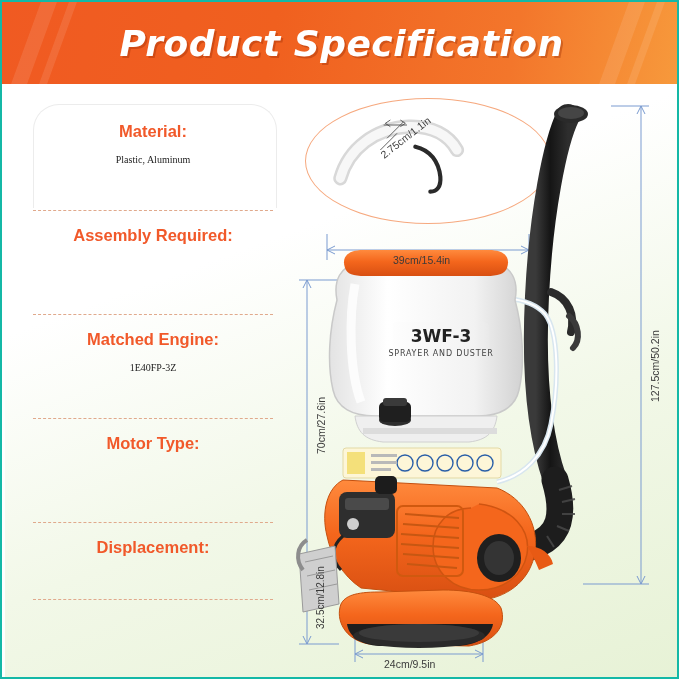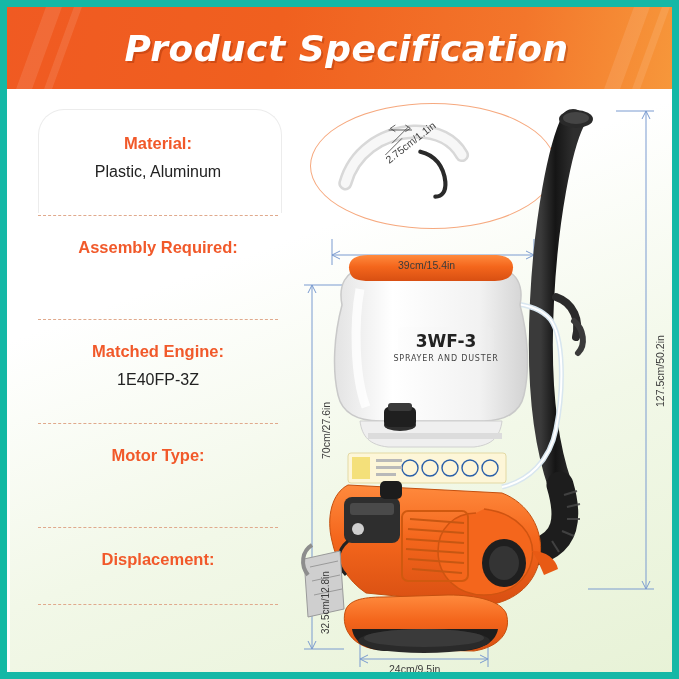--- a/index.html
+++ b/index.html
@@ -11,21 +11,21 @@
     height: 679px;
     font-family: "Liberation Sans", sans-serif;
     background: #ffffff;
     overflow: hidden;
   }
   .page {
     position: relative;
     width: 679px;
     height: 679px;
     box-sizing: border-box;
-    border: 7px solid #14b8a6;
+    border: 2px solid #14b8a6;
     background: #ffffff;
     overflow: hidden;
   }
 
   
   .header {
     position: absolute;
     left: 0; top: 0;
     width: 679px;
     height: 82px;
@@ -73,35 +73,35 @@
     left: 22px;
     top: 18px;
     width: 252px;
     height: 556px;
   }
   .spec-item {
     position: absolute;
     left: 0;
     width: 252px;
     text-align: center;
-    margin-top: 7px;
   }
   .spec-label {
     color: #f1592a;
     font-weight: bold;
     font-size: 16.5px;
     line-height: 22px;
     white-space: nowrap;
   }
   .spec-value {
     color: #222222;
-    font-size: 16px;
+    font-size: 10px;
     line-height: 22px;
     margin-top: 7px;
     white-space: nowrap;
+    font-family: Liberation Serif, serif;
   }
   .spec-sep {
     position: absolute;
     left: 6px;
     width: 240px;
     border-top: 1px dashed #e0a98c;
     height: 0;
   }
 
   

